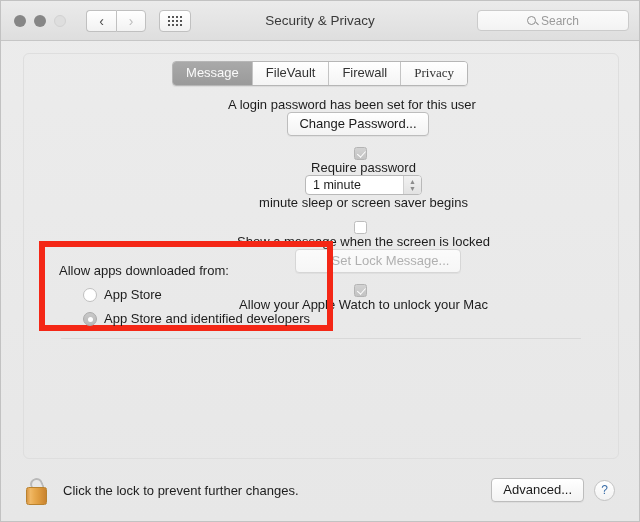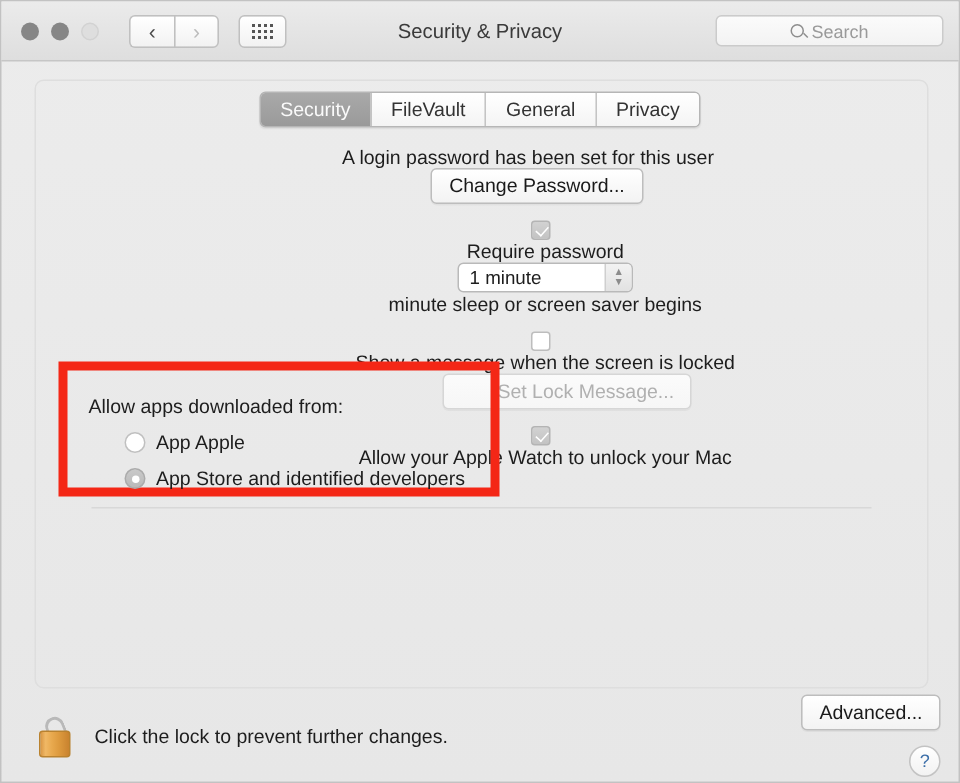--- a/index.html
+++ b/index.html
@@ -93,21 +93,21 @@
     border: 1px solid #b6b6b6; border-radius: 4px;
     overflow: hidden;
     box-shadow: 0 1px 1px rgba(0,0,0,.07);
   }
   .tab {
     padding: 3px 13px 4px;
     font-size: 13px; color: #333;
     background: linear-gradient(#ffffff, #f4f4f4);
     border-right: 1px solid #c4c4c4;
   }
-  .tab:last-child { border-right: none; }
+  .tab:last-child { border-right: none; font-family: Liberation Serif, serif; }
   .tab.active {
     background: linear-gradient(#a9a9a9, #9a9a9a);
     color: #fafafa;
   }
 
   
   #panel {
     position: absolute;
     left: 22px; top: 52px; width: 596px; height: 406px;
     border: 1px solid #dedede; border-radius: 6px;
@@ -233,22 +233,22 @@
     border-radius: 2.5px;
     background: linear-gradient(90deg,
       #d89644 0%, #f0b865 18%, #e8a94e 40%,
       #dd9a3e 65%, #c9832f 100%);
     border: 1px solid #b9822f;
   }
   #lock-text {
     margin-left: 12px; font-size: 13px; color: #1d1d1d; text-align: right;
   }
   #bottom-right {
-    margin-left: auto; margin-right: 12px;
-    display: flex; align-items: flex-end; gap: 10px; flex-direction: column;
+    margin-left: auto; margin-right: 24px;
+    display: flex; align-items: center; gap: 10px;
   }
   .helpbtn {
     width: 21px; height: 21px; border-radius: 50%;
     background: linear-gradient(#ffffff, #f2f2f2);
     border: 1px solid #c3c3c3;
     display: flex; align-items: center; justify-content: center;
     font-size: 12px; color: #3b6ea8;
   }
 </style>
 </head>
@@ -288,23 +288,23 @@
     <div id="win-title">Security &amp; Privacy</div>
 
     <div id="search">
       <span class="mag"></span>
       <span>Search</span>
     </div>
   </div>
 
   <div id="tabbar">
     <div class="tabs">
-      <div class="tab active">Security</div>
+      <div class="tab active">Message</div>
       <div class="tab">FileVault</div>
-      <div class="tab">General</div>
+      <div class="tab">Firewall</div>
       <div class="tab">Privacy</div>
     </div>
   </div>
 
   <div id="panel"></div>
 
   <div id="content">
 
     <div class="row pw-row">
       <span class="pw-text">A login password has been set for this user</span>
@@ -335,21 +335,21 @@
     <div class="sep"></div>
   </div>
 
   <div id="redbox"></div>
 
   <div id="gk">
     <div>Allow apps downloaded from:</div>
 
     <div class="radio-row">
       <span class="radio off"></span>
-      <span>App Apple</span>
+      <span>App Store</span>
     </div>
 
     <div class="radio-row">
       <span class="radio on"></span>
       <span>App Store and identified developers</span>
     </div>
   </div>
 
   <div id="bottom">
     <div id="lock">

